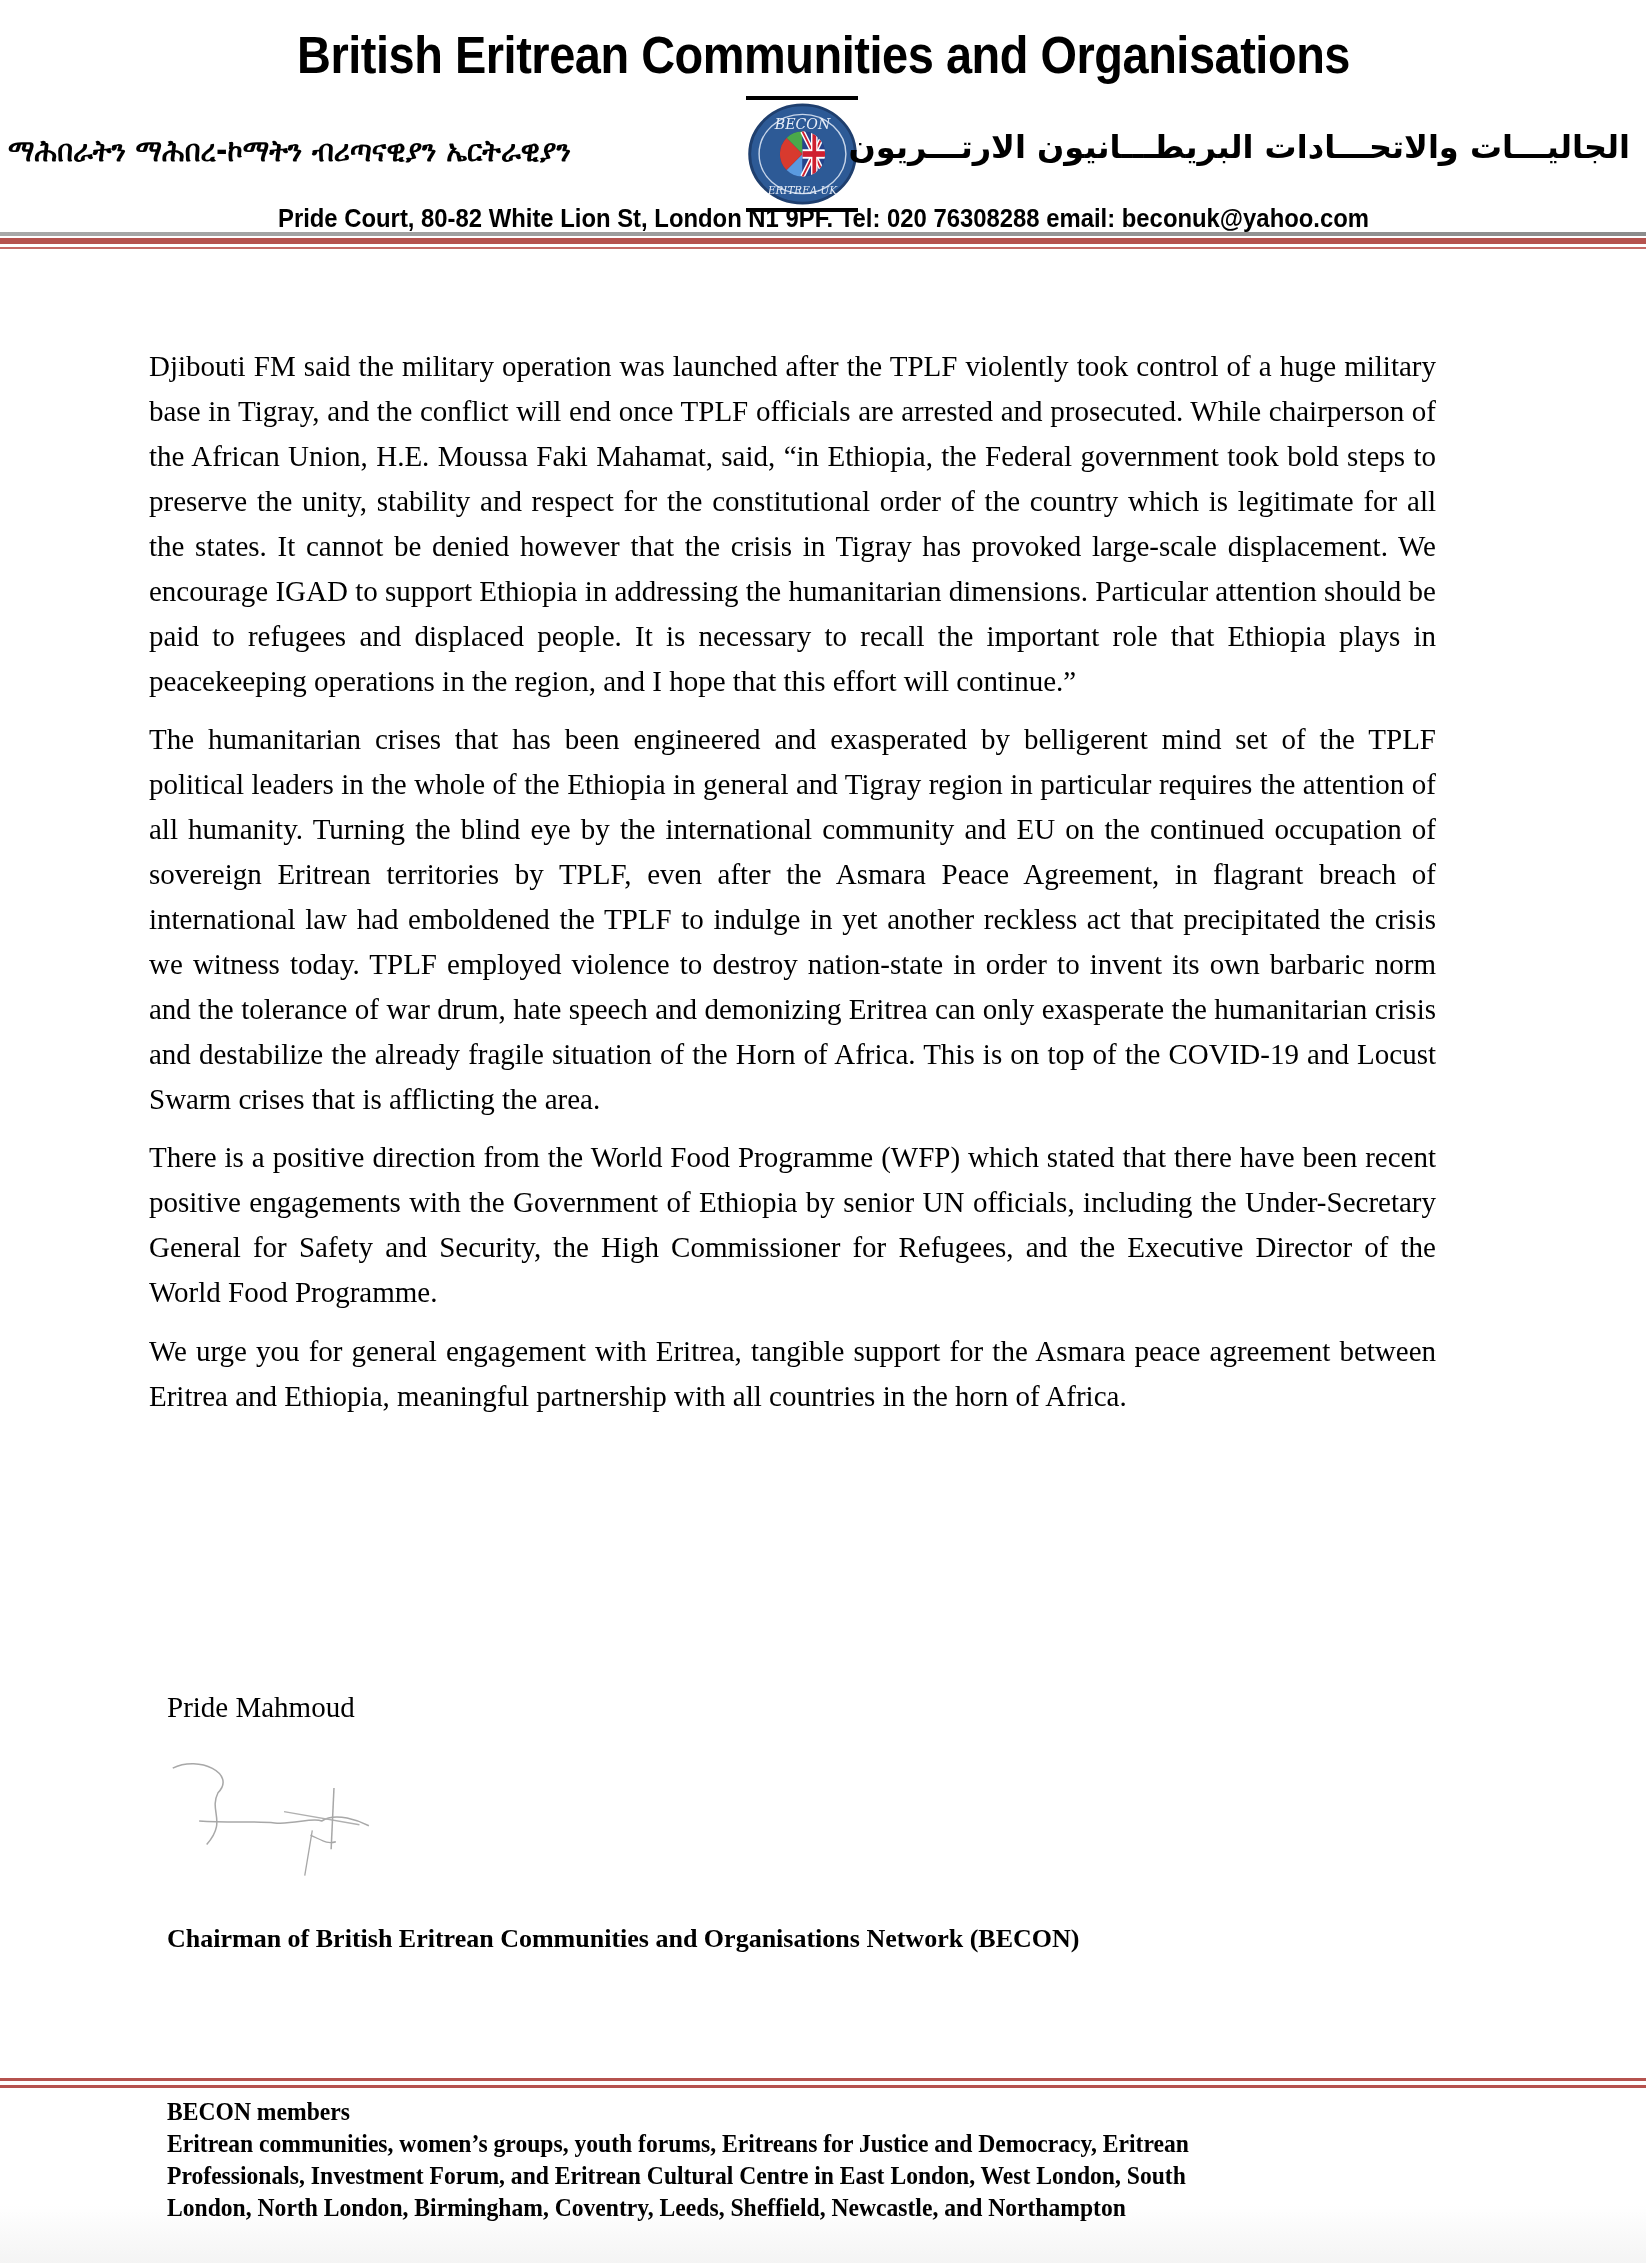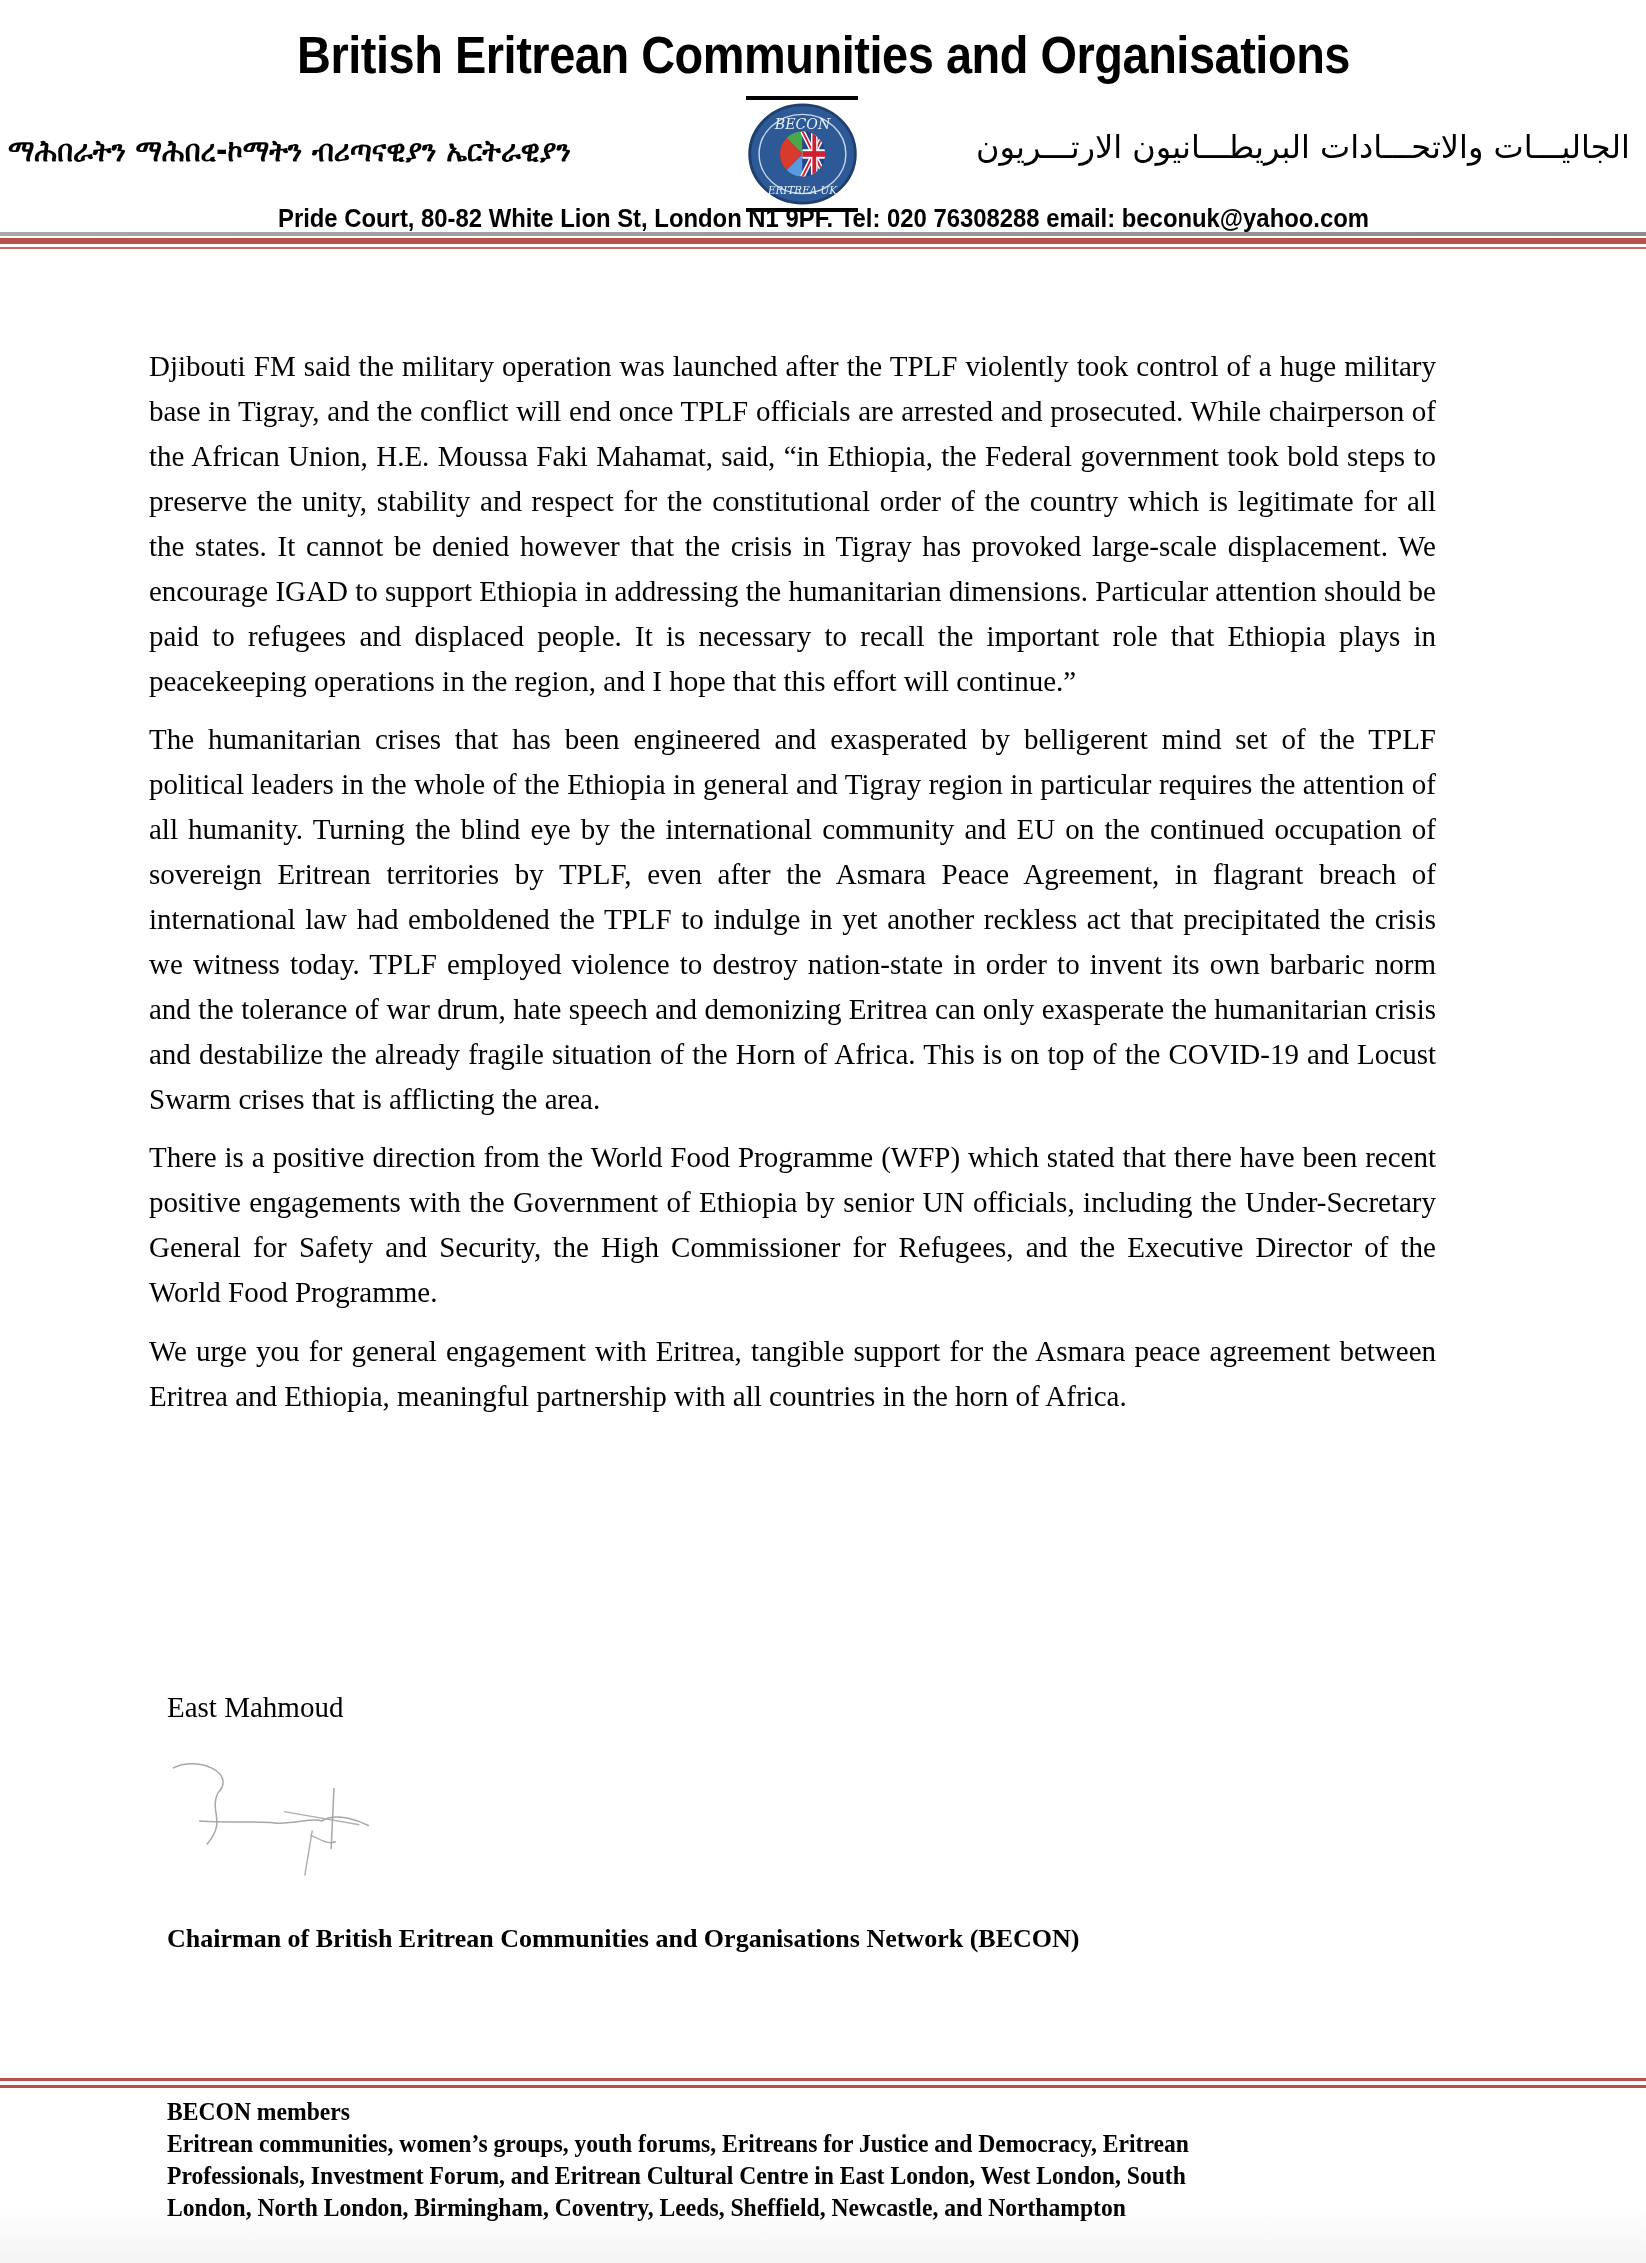--- a/index.html
+++ b/index.html
@@ -2,21 +2,21 @@
 <html style="font-size:15px"><head>
 <meta charset="utf-8">
 <style>
   html, body { margin:0; padding:0; }
   body { width:1647px; height:2264px; background:#ffffff; position:relative; overflow:hidden; font-family:"Liberation Serif", serif; color:#000; }
   .abs { position:absolute; }
   #title { left:0; width:1647px; top:24.6px; text-align:center; font-family:"Liberation Sans", sans-serif; font-weight:bold; font-size:51px; letter-spacing:-0.5px; transform:scaleX(0.92); transform-origin:center; line-height:61px; white-space:nowrap; }
   #logo-wrap { left:744px; top:96px; width:117px; height:114px;font-style:italic; }
   .logo-bar { position:absolute; left:1.9px; width:112px; height:3.8px; background:#000; }
   #amharic { left:7.6px; top:132px; font-family:"DejaVu Sans", sans-serif; font-weight:bold; font-size:30px; line-height:38px; white-space:nowrap; transform:scaleX(0.92); transform-origin:left; }
-  #arabic { right:17px; top:126px; font-family:"DejaVu Sans", sans-serif; font-weight:normal; font-size:32px; line-height:42px; white-space:nowrap; direction:rtl; }
+  #arabic { right:17px; top:126px; font-family:"DejaVu Sans", sans-serif; font-weight:bold; font-size:32px; line-height:42px; white-space:nowrap; direction:rtl; }
   #address { left:0; width:1647px; top:201px; text-align:center; font-family:"Liberation Sans", sans-serif; font-weight:bold; font-size:26.5px; line-height:34px; white-space:nowrap; transform:scaleX(0.9); transform-origin:center; }
   .hline { position:absolute; left:0; width:1647px; }
   #body-text { left:149px; top:344px; width:1287px; font-size:29px; line-height:45px; }
   #body-text p { margin:0 0 13.2px 0; text-align:justify; }
   #signer { left:167px; top:1685px; font-size:29px; line-height:45px; }
   #signature { left:161px; top:1755px; width:246px; height:132px; }
   #chair { left:167px; top:1923px; font-size:26px; font-weight:bold; line-height:32px; white-space:nowrap; }
   #footer { left:167px; top:2096px; width:1325px; font-size:24.6px; font-weight:bold; line-height:32px; transform:scaleX(0.96); transform-origin:left; }
   #footer div { white-space:nowrap; }
   #bottom-fade { left:0; top:2205px; width:1647px; height:59px; background:linear-gradient(#ffffff,#f4f4f4); }
@@ -67,21 +67,21 @@
 <div class="hline" style="top:238px;height:5.7px;background:#b5524e;"></div>
 <div class="hline" style="top:247px;height:1.9px;background:#c46a66;"></div>
 
 <div class="abs" id="body-text">
   <p>Djibouti FM said the military operation was launched after the TPLF violently took control of a huge military base in Tigray, and the conflict will end once TPLF officials are arrested and prosecuted. While chairperson of the African Union, H.E. Moussa Faki Mahamat, said, “in Ethiopia, the Federal government took bold steps to preserve the unity, stability and respect for the constitutional order of the country which is legitimate for all the states. It cannot be denied however that the crisis in Tigray has provoked large-scale displacement. We encourage IGAD to support Ethiopia in addressing the humanitarian dimensions. Particular attention should be paid to refugees and displaced people. It is necessary to recall the important role that Ethiopia plays in peacekeeping operations in the region, and I hope that this effort will continue.”</p>
   <p>The humanitarian crises that has been engineered and exasperated by belligerent mind set of the TPLF political leaders in the whole of the Ethiopia in general and Tigray region in particular requires the attention of all humanity. Turning the blind eye by the international community and EU on the continued occupation of sovereign Eritrean territories by TPLF, even after the Asmara Peace Agreement, in flagrant breach of international law had emboldened the TPLF to indulge in yet another reckless act that precipitated the crisis we witness today. TPLF employed violence to destroy nation-state in order to invent its own barbaric norm and the tolerance of war drum, hate speech and demonizing Eritrea can only exasperate the humanitarian crisis and destabilize the already fragile situation of the Horn of Africa. This is on top of the COVID-19 and Locust Swarm crises that is afflicting the area.</p>
   <p>There is a positive direction from the World Food Programme (WFP) which stated that there have been recent positive engagements with the Government of Ethiopia by senior UN officials, including the Under-Secretary General for Safety and Security, the High Commissioner for Refugees, and the Executive Director of the World Food Programme.</p>
   <p>We urge you for general engagement with Eritrea, tangible support for the Asmara peace agreement between Eritrea and Ethiopia, meaningful partnership with all countries in the horn of Africa.</p>
 </div>
 
-<div class="abs" id="signer">East Mahmoud</div>
+<div class="abs" id="signer">Pride Mahmoud</div>
 
 <svg class="abs" id="signature" viewBox="0 0 260 140">
   <path d="M12 14 C 40 0, 80 20, 60 40 C 50 60, 70 70, 48 95" fill="none" stroke="#a8a8a8" stroke-width="1.6"></path>
   <path d="M40 70 C 70 72, 100 70, 120 72 C 140 74, 160 66, 170 70 C 185 60, 210 70, 220 75" fill="none" stroke="#a8a8a8" stroke-width="1.6"></path>
   <path d="M130 60 L 210 74" fill="none" stroke="#b0b0b0" stroke-width="1.4"></path>
   <path d="M183 35 L 180 100" fill="none" stroke="#a8a8a8" stroke-width="1.6"></path>
   <path d="M160 80 L 152 128 M158 85 C 170 90, 175 95, 185 92" fill="none" stroke="#a8a8a8" stroke-width="1.4"></path>
 </svg>
 
 <div class="abs" id="chair">Chairman of British Eritrean Communities and Organisations Network (BECON)</div>

